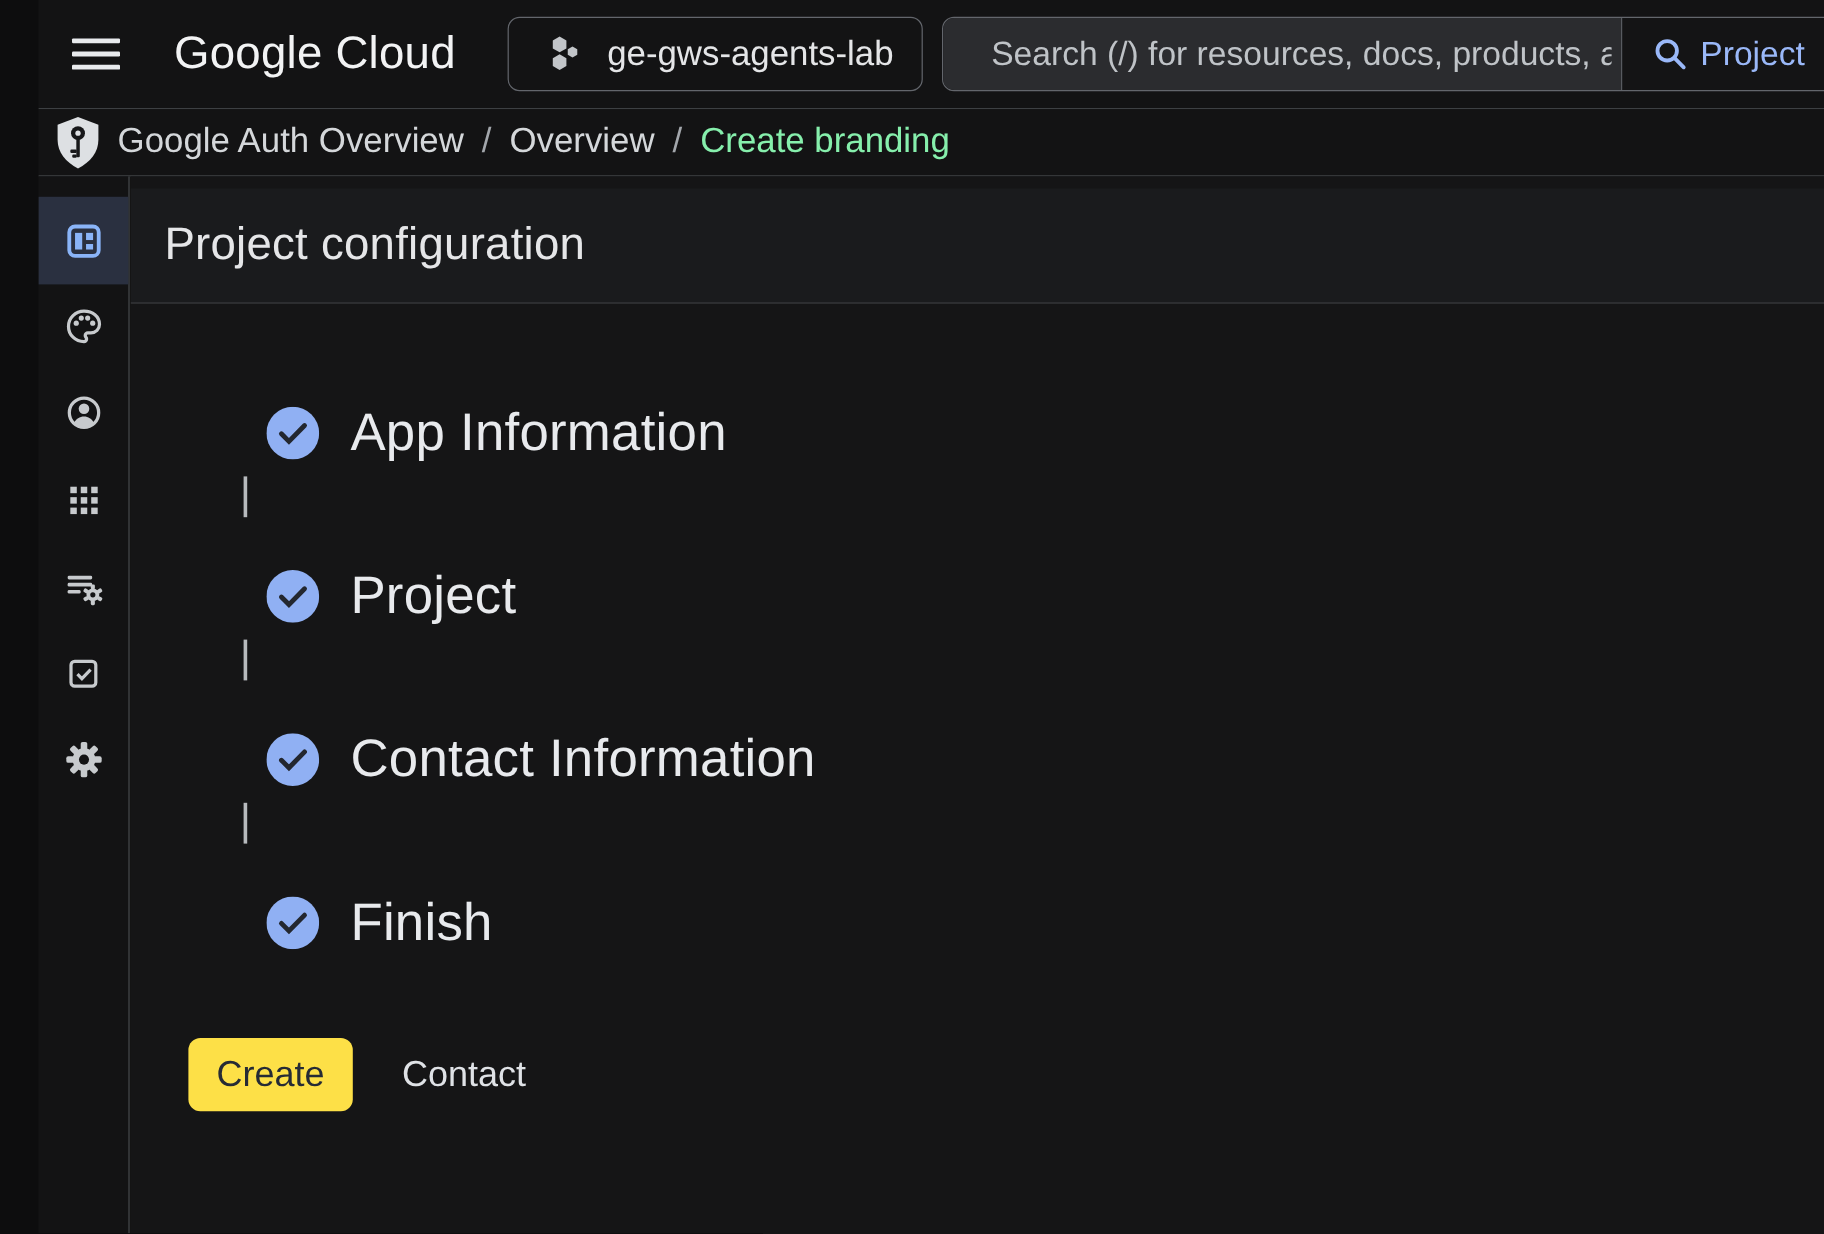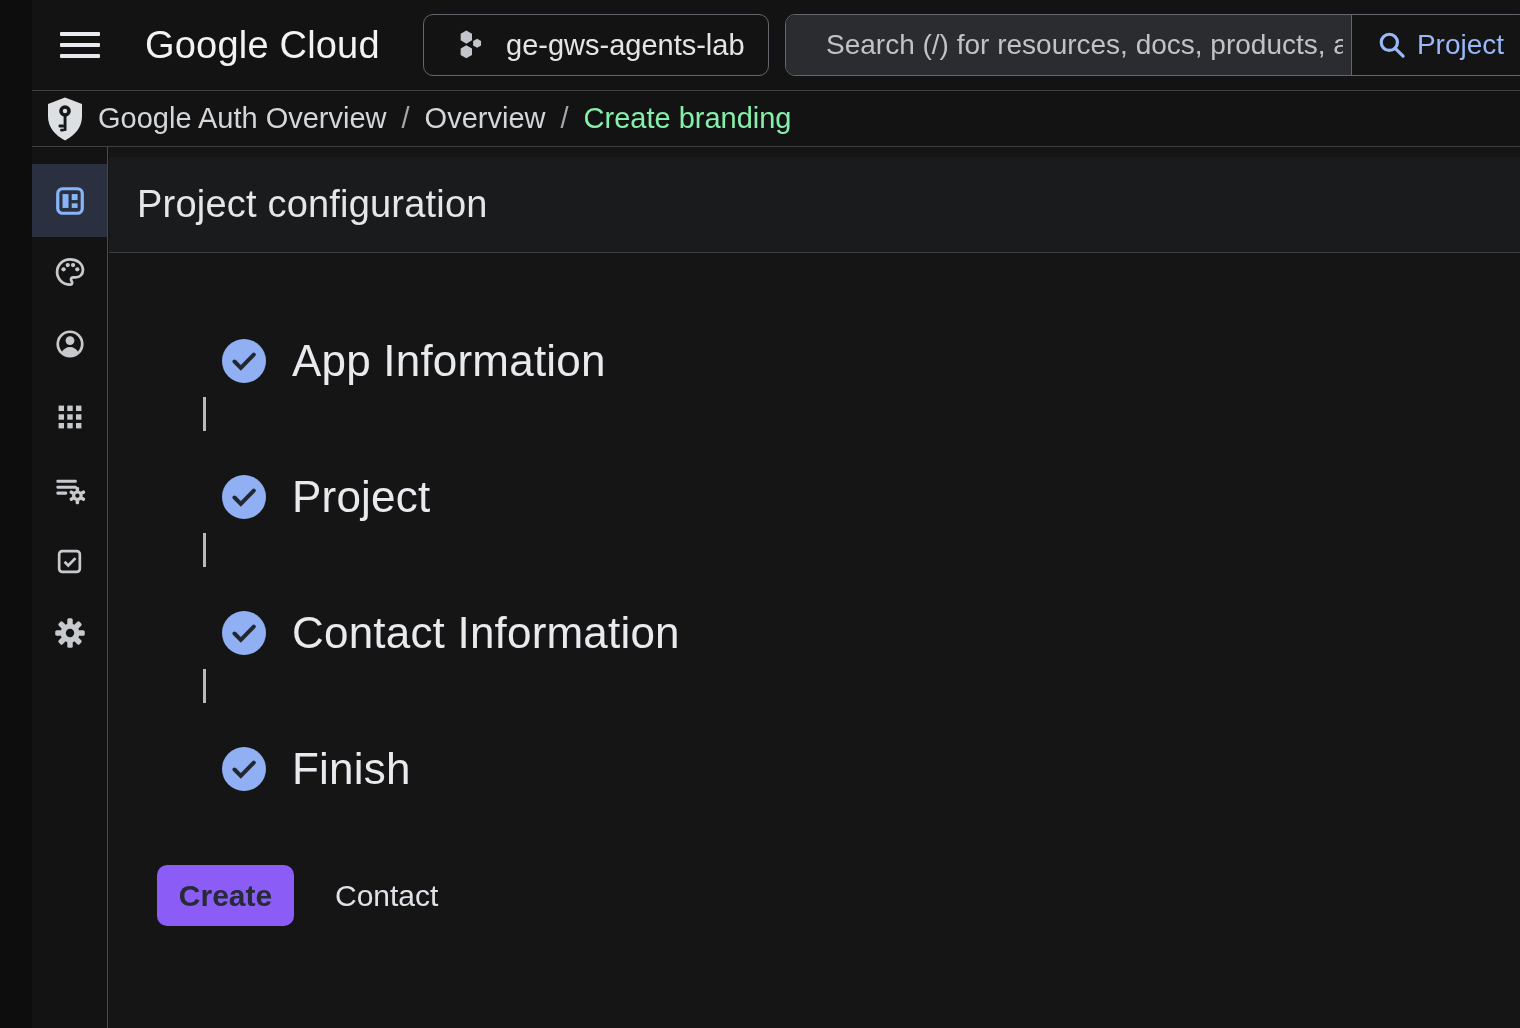--- a/index.html
+++ b/index.html
@@ -83,22 +83,22 @@
   .step {
     position: absolute; left: 0; height: 48px;
     display: flex; align-items: center; padding-left: 113px; gap: 26px;
   }
   .step-check { width: 44px; height: 44px; display: block; }
   .step-label { font-size: 44px; color: #e8eaed; letter-spacing: 0.2px; white-space: nowrap; }
   .connector { position: absolute; left: 94px; width: 3px; height: 34px; background: #b7babd; }
 
   .actions { position: absolute; left: 48px; top: 718px; height: 61px; display: flex; align-items: center; }
   .btn-create {
-    width: 137px; height: 61px; background: #8b5cf6; color: #262b35;
-    border: none; border-radius: 10px; font-size: 30px; font-weight: 700;
+    width: 137px; height: 61px; background: #fde047; color: #262b35;
+    border: none; border-radius: 10px; font-size: 30px; font-weight: 400;
     font-family: inherit; cursor: pointer;
   }
   .btn-cancel {
     margin-left: 41px; background: none; border: none; color: #dfe2e6;
     font-size: 30px; font-weight: 500; font-family: inherit; cursor: pointer;
   }
 </style>
 </head>
 <body>
 

